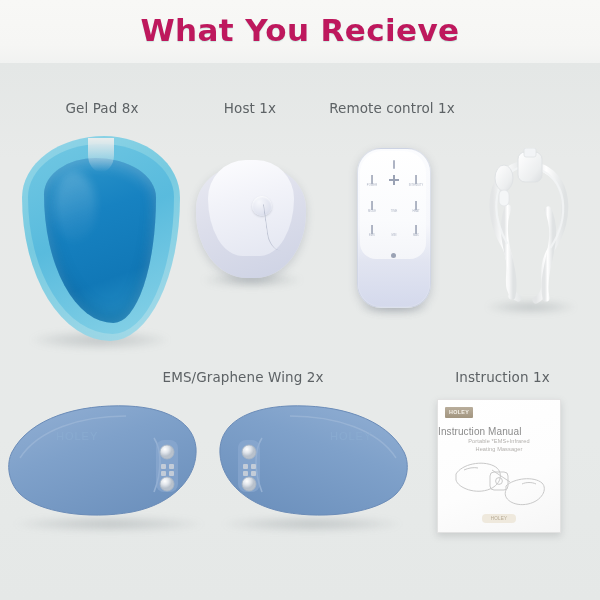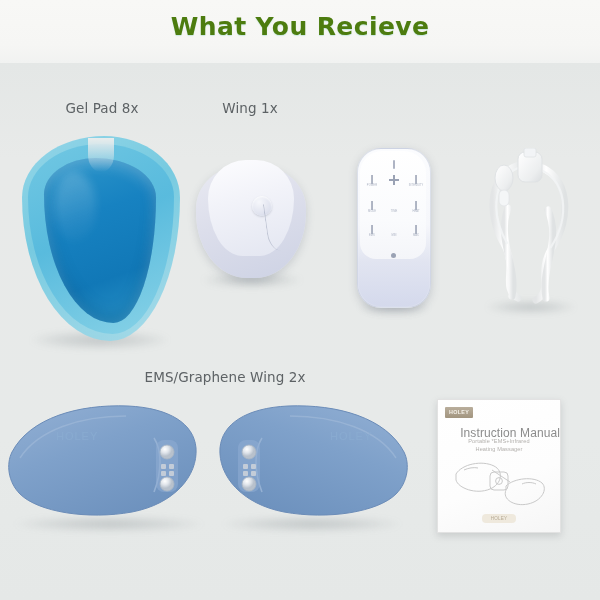--- a/index.html
+++ b/index.html
@@ -17,37 +17,37 @@
     background:linear-gradient(#f8f8f6 0%,#f6f6f4 72%,#f1f2f1 100%);
   }
   .body-band{
     position:absolute;left:0;top:63px;width:600px;height:537px;
     background:linear-gradient(#e4e7e6 0%,#e8eae9 18%,#e7eae9 70%,#e5e8e7 100%);
   }
 
   
   .title{
     position:absolute;left:0;top:12px;width:600px;text-align:center;
-    font-size:25px;font-weight:bold;letter-spacing:.4px;
+    font-size:31px;font-weight:bold;letter-spacing:.4px;
     font-family:"DejaVu Sans","Liberation Sans",sans-serif;
-    color:#4d7c0f;
+    color:#be185d;
     text-shadow:0 1px 1px rgba(120,210,185,.35);
   }
 
   
   .lbl{
     position:absolute;text-align:center;color:#5d6265;
     font-size:13.5px;line-height:17px;letter-spacing:.1px;
     font-family:"DejaVu Sans","Liberation Sans",sans-serif;
   }
   .lbl-gel{left:22px;top:100px;width:160px;text-align:center;}
   .lbl-host{left:182px;top:100px;width:136px;}
   .lbl-remote{left:322px;top:100px;width:140px;}
   .lbl-usb{left:462px;top:100px;width:135px;}
-  .lbl-wing{left:60px;top:369px;width:330px;}
+  .lbl-wing{left:78px;top:369px;width:330px;}
   .lbl-manual{left:420px;top:369px;width:165px;}
 
   
   .shadow{
     position:absolute;border-radius:50%;
     background:radial-gradient(ellipse at center,rgba(110,120,125,.30) 0%,rgba(110,120,125,.14) 45%,rgba(110,120,125,0) 72%);
     filter:blur(3px);
   }
 
   
@@ -161,22 +161,22 @@
     border:1px solid #e2e2e2;
     box-shadow:0 3px 7px rgba(100,105,110,.22);
   }
   .m-badge{
     position:absolute;left:7px;top:7px;width:28px;height:11px;border-radius:1px;
     background:linear-gradient(180deg,#b9ae9c,#a2957f);
     color:#f4f0e8;font-size:5.4px;line-height:11px;text-align:center;
     letter-spacing:.3px;font-weight:bold;
   }
   .m-title{
-    position:absolute;left:0;top:26px;width:122px;text-align:right;
-    font-size:12px;color:#8c8c8c;letter-spacing:.1px;
+    position:absolute;left:0;top:26px;width:122px;text-align:left;
+    font-size:10px;color:#8c8c8c;letter-spacing:.1px;
   }
   .m-sub{
     position:absolute;left:0;top:38px;width:122px;text-align:center;
     font-size:5.6px;line-height:7.5px;color:#b3b0ad;letter-spacing:.1px;
   }
   .m-art{position:absolute;left:10px;top:56px;}
   .m-foot{
     position:absolute;left:44px;bottom:9px;width:34px;height:9px;border-radius:4px;
     background:#efe9dd;color:#b6aa94;font-size:4.6px;line-height:9px;text-align:center;
     letter-spacing:.2px;
@@ -195,30 +195,31 @@
   <div class="lbl lbl-gel">Gel Pad 8x</div>
   <div class="shadow gel-shadow"></div>
   <div class="gel-wrap">
     <div class="gel-back"></div>
     <div class="gel-mid"></div>
     <div class="gel-core"></div>
     <div class="gel-notch"></div>
     <div class="gel-sheen"></div>
   </div>
 
-  <div class="lbl lbl-host">Wing 1x</div>
+  <div class="lbl lbl-host">Host 1x</div>
   <div class="shadow host-shadow"></div>
   <div class="host-wrap">
     <div class="host-base"></div>
     <div class="host-top">
       <div class="host-btn"></div>
       <div class="host-seam"></div>
     </div>
   </div>
 
+  <div class="lbl lbl-remote">Remote control 1x</div>
   <div class="shadow remote-shadow"></div>
   <div class="remote-wrap">
     <div class="remote-body">
       <div class="remote-face"></div>
       <div class="remote-pwr"></div>
       <div class="btn-grid">
 
         <div class="rbtn rb-c1 rb-r1">
           <span class="g">❙</span>
           <span class="t">POWER</span>
@@ -356,20 +357,21 @@
       <circle cx="37" cy="84" r="7" fill="url(#stud2)" stroke="#aab6c4" stroke-width=".8"></circle>
       <g fill="#c3ccd8">
         <rect x="31" y="64" width="5" height="5" rx="1"></rect>
         <rect x="39" y="64" width="5" height="5" rx="1"></rect>
         <rect x="31" y="71" width="5" height="5" rx="1"></rect>
         <rect x="39" y="71" width="5" height="5" rx="1"></rect>
       </g>
     </svg>
   </div>
 
+  <div class="lbl lbl-manual">Instruction 1x</div>
   <div class="manual">
     <div class="m-badge">HOLEY</div>
     <div class="m-title">Instruction Manual</div>
     <div class="m-sub">
       <span>Portable *EMS+Infrared</span><br>
       <span>Heating Massager</span>
     </div>
     <svg class="m-art" width="102" height="58" viewBox="0 0 102 58">
       <g fill="none" stroke="#c9c9c9" stroke-width="1">
         <path d="M8 18 C 14 8, 34 4, 46 10 C 56 15, 54 28, 42 33 C 28 39, 10 32, 8 24 Z"></path>

